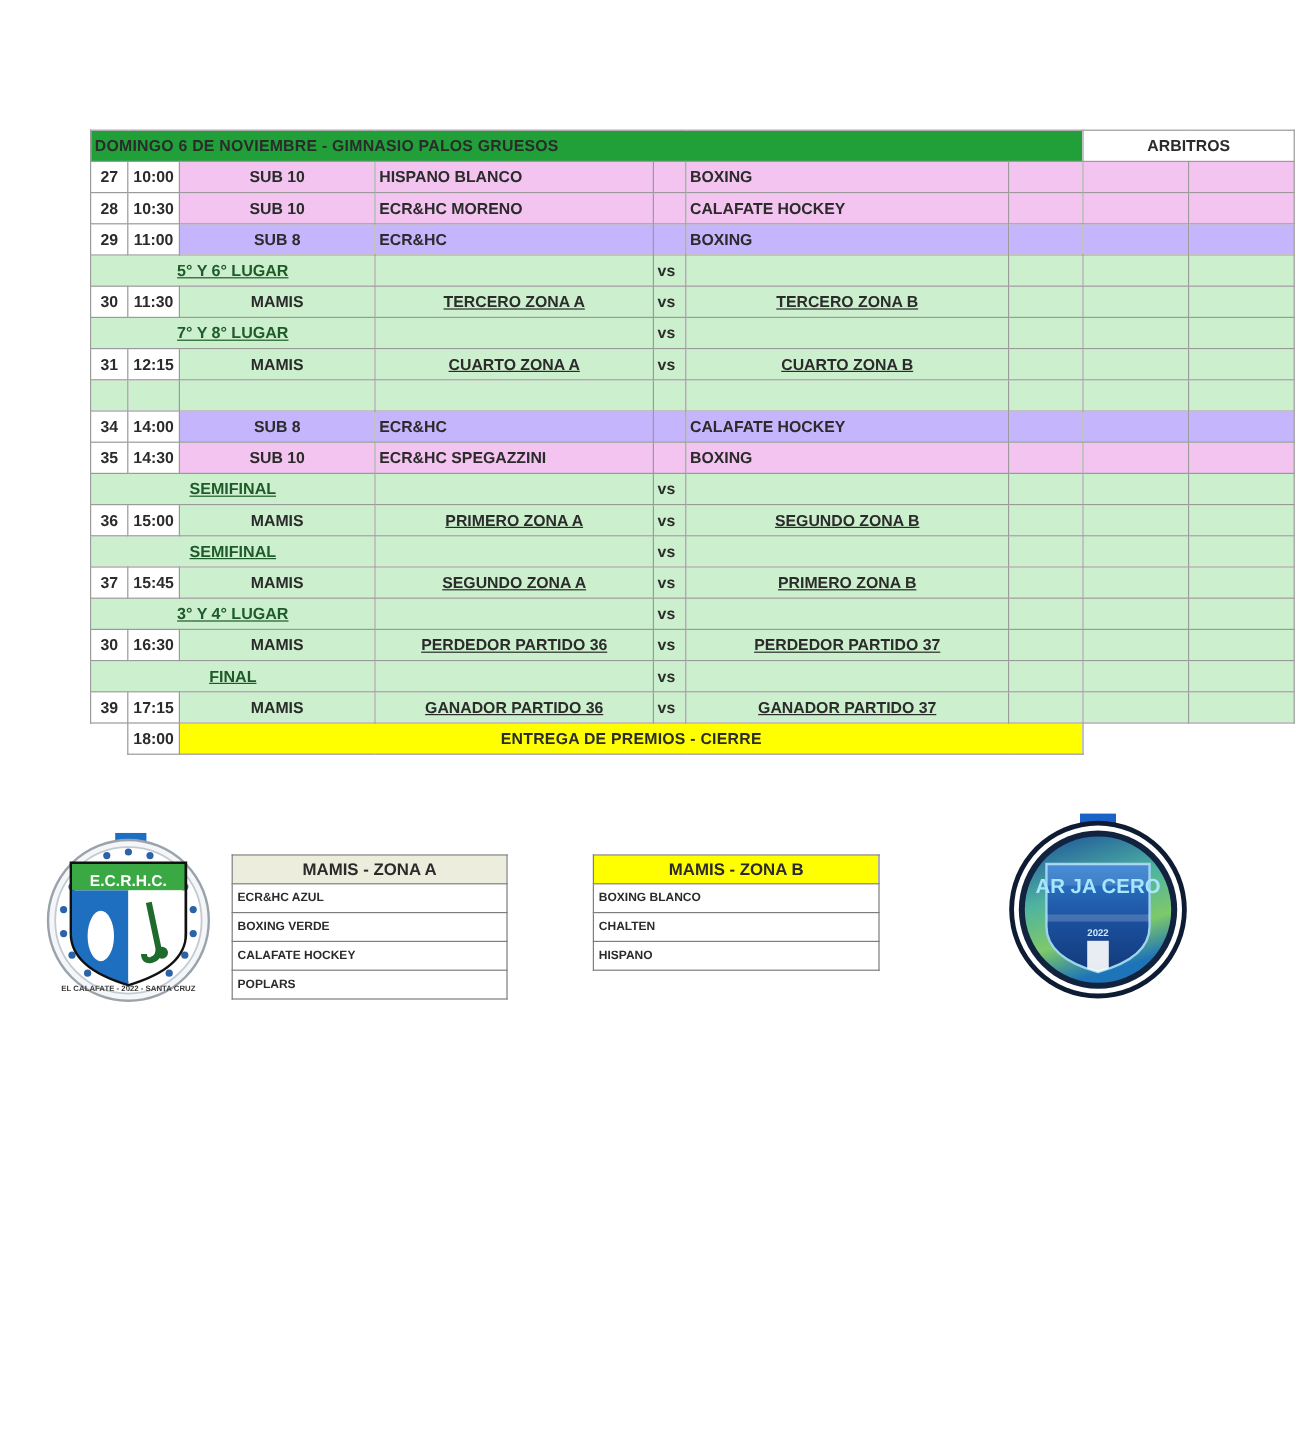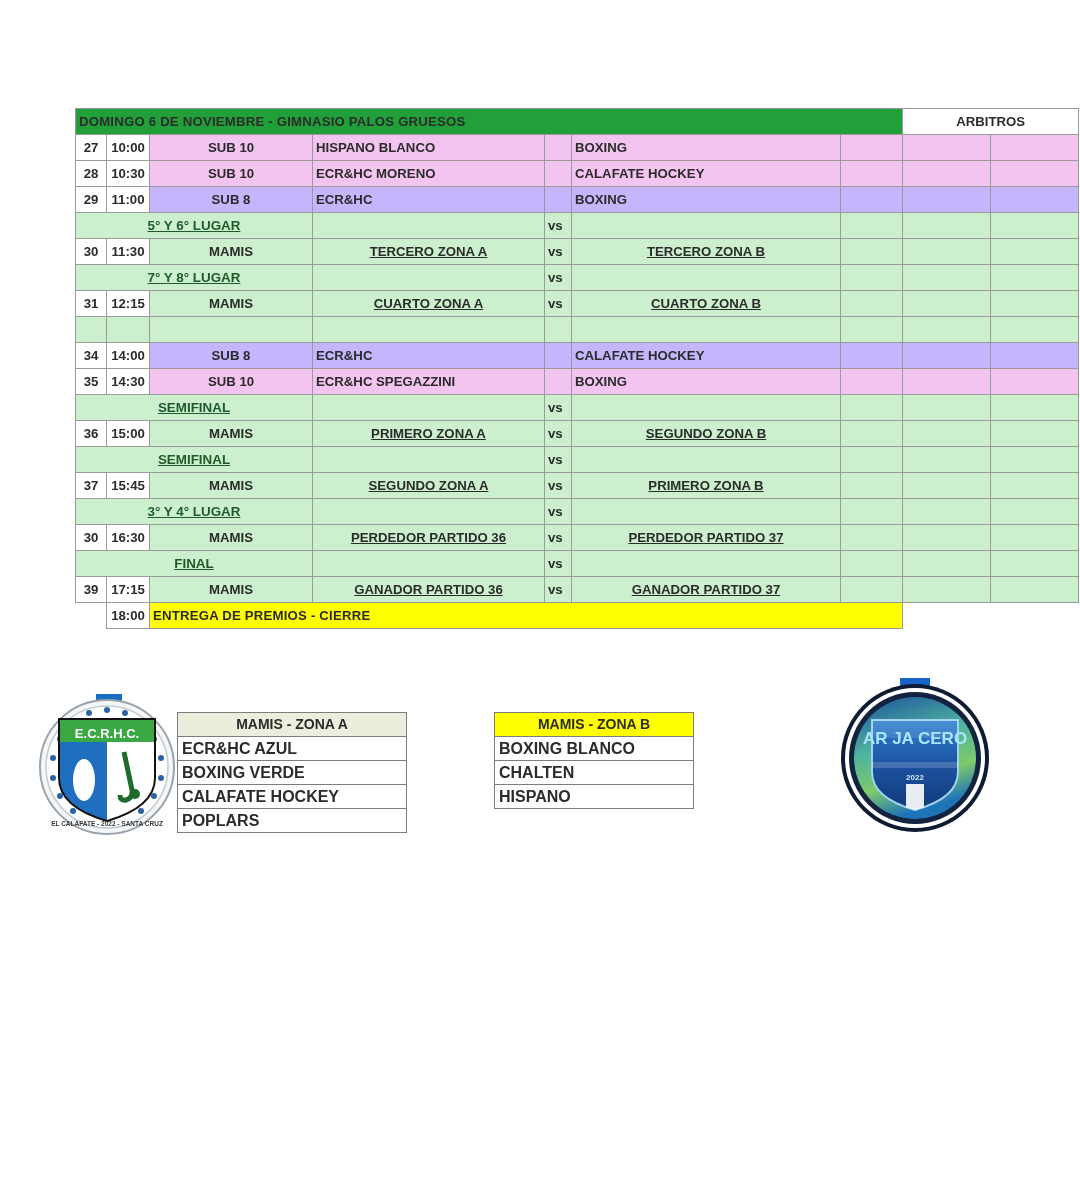--- a/index.html
+++ b/index.html
@@ -102,20 +102,21 @@
   .label-row td.lbl {
     text-align: center;
     font-size: 13.4px;
     text-decoration: underline;
     color: #1f5a2a;
   }
 
   .prize {
     background: #ffff00;
     color: #5d5a13;
+    text-align: center;
     font-size: 14px;
     font-weight: bold;
     letter-spacing: .2px;
   }
 
   
   .zones {
     position: absolute;
     top: 712px;
     left: 0;
@@ -124,33 +125,33 @@
   }
   table.zone {
     border-collapse: collapse;
     table-layout: fixed;
     position: absolute;
   }
   table.zone td {
     border: 1px solid #7d7d7d;
     height: 23px;
     line-height: 23px;
-    font-size: 16px;
+    font-size: 10px;
     font-weight: bold;
     color: #2b2b2b;
     padding: 0 4px;
     white-space: nowrap;
     overflow: hidden;
   }
   table.zone td.zhead {
     text-align: center;
     font-size: 14px;
   }
-  #zone-a { left: 177px; top: 0; width: 230px; }
-  #zone-b { left: 494px; top: 0; width: 200px; }
+  #zone-a { left: 193px; top: 0; width: 230px; }
+  #zone-b { left: 494px; top: 0; width: 239px; }
   .zhead-a { background: #eceddc; color: #5f5e2e; }
   .zhead-b { background: #ffff00; color: #5d5a13; }
 
   
   .logo {
     position: absolute;
   }
   #logo-left  { left: 36px;  top: 694px; width: 142px; height: 142px; }
   #logo-right { left: 836px; top: 676px; width: 158px; height: 158px; }
 </style>

